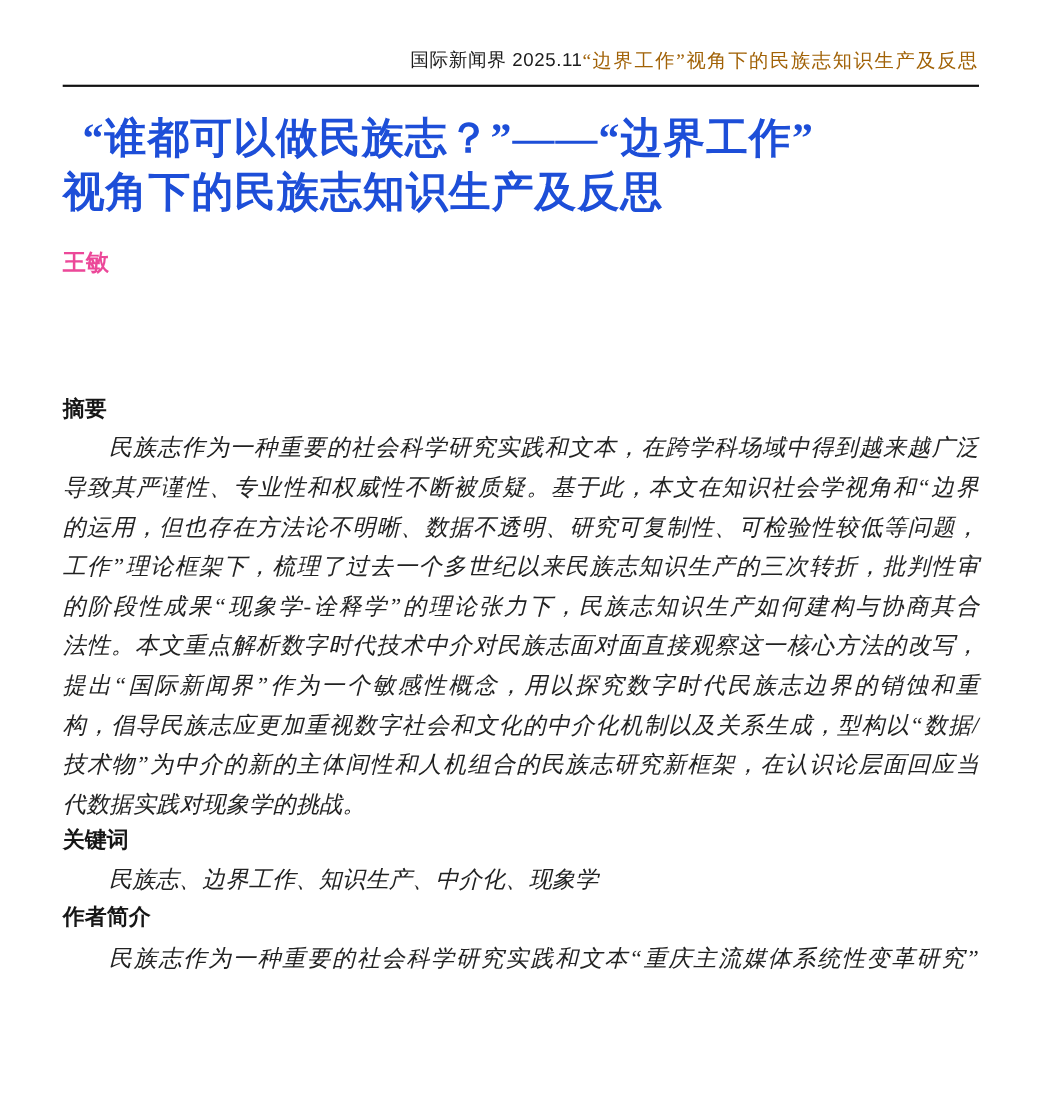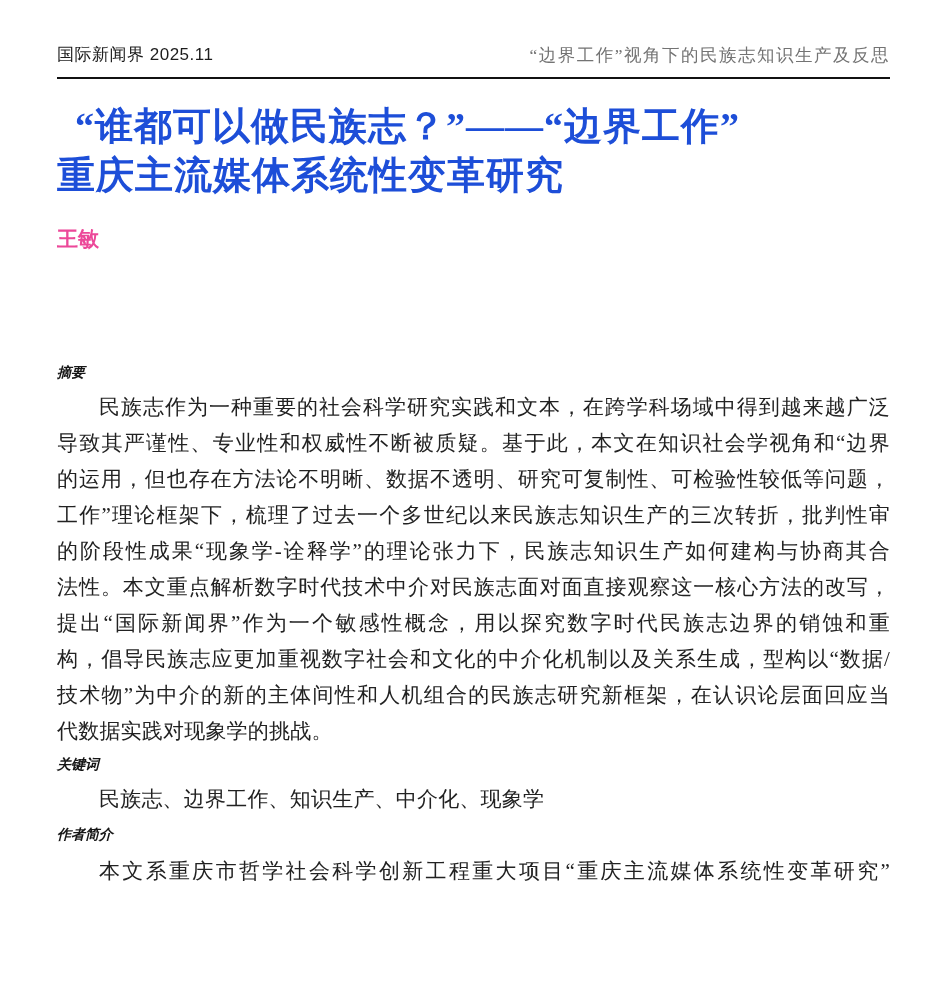--- a/index.html
+++ b/index.html
@@ -14,34 +14,34 @@
     margin: 0 auto;
     background: #ffffff;
     box-sizing: border-box;
     padding: 44px 58px 0 57px;
     color: #1a1a1a;
     font-family: "Liberation Serif", serif;
     overflow: hidden;
   }
   .header {
     display: flex;
-    justify-content: space-between;
+    justify-content: flex-end;
     align-items: flex-end;
     line-height: 22px;
   }
   .journal {
     font-family: "Liberation Sans", sans-serif;
     font-size: 17px;
     color: #1c1c1c;
     letter-spacing: 0.5px;
   }
   .running {
     font-family: "Liberation Serif", serif;
     font-size: 17.5px;
-    color: #737373;
+    color: #a16207;
     letter-spacing: 1.5px;
   }
   .rule {
     height: 2px;
     background: #111111;
     margin-top: 11px;
   }
   .title {
     margin: 23px 0 0 0;
     font-family: "Liberation Serif", serif;
@@ -57,57 +57,56 @@
     margin-top: 26px;
     font-family: "Liberation Sans", sans-serif;
     font-weight: bold;
     font-size: 21px;
     line-height: 26px;
     color: #ec4899;
   }
   .section-heading {
     font-family: "Liberation Sans", sans-serif;
     font-weight: bold;
-    font-size: 14px;
+    font-size: 20px;
     line-height: 30px;
     color: #161616;
-    font-style: italic;
   }
   .abstract-heading { margin-top: 105px; margin-bottom: 2px; }
   .bio-heading { margin-top: 2px; }
   .body-line {
     font-family: "Liberation Serif", serif;
     font-size: 21px;
     line-height: 36px;
     color: #222222;
     text-align: justify;
     letter-spacing: 0.2px;
     white-space: nowrap;
   }
-  .body-line { white-space: normal; }
+  .body-line { white-space: normal; font-style: italic; }
   .body-line.stretch { text-align-last: justify; }
   .body-line.indent { text-indent: 2em; }
   .keywords-line { margin-top: 2px; }
   .bio-lines { margin-top: 4px; }
 </style>
 </head>
 <body>
 
 <div class="page">
 
   <div class="header">
     <span class="journal">国际新闻界  2025.11</span>
     <span class="running">“边界工作”视角下的民族志知识生产及反思</span>
   </div>
 
   <div class="rule"></div>
 
   <h1 class="title">
     <span class="title-line1">“谁都可以做民族志？”——“边界工作”</span>
-    <span class="title-line2">重庆主流媒体系统性变革研究</span>
+    <span class="title-line2">视角下的民族志知识生产及反思</span>
   </h1>
 
   <div class="author">王敏</div>
 
   <div class="section-heading abstract-heading">摘要</div>
 
   <div class="body-lines">
       <div class="body-line indent stretch">民族志作为一种重要的社会科学研究实践和文本，在跨学科场域中得到越来越广泛</div>
       <div class="body-line stretch">导致其严谨性、专业性和权威性不断被质疑。基于此，本文在知识社会学视角和“边界</div>
       <div class="body-line stretch">的运用，但也存在方法论不明晰、数据不透明、研究可复制性、可检验性较低等问题，</div>
@@ -120,16 +119,16 @@
       <div class="body-line">代数据实践对现象学的挑战。</div>
     </div>
 
   <div class="section-heading">关键词</div>
 
   <div class="body-line indent keywords-line">民族志、边界工作、知识生产、中介化、现象学</div>
 
   <div class="section-heading bio-heading">作者简介</div>
 
   <div class="body-lines bio-lines">
-      <div class="body-line indent stretch">本文系重庆市哲学社会科学创新工程重大项目“重庆主流媒体系统性变革研究”</div>
+      <div class="body-line indent stretch">民族志作为一种重要的社会科学研究实践和文本“重庆主流媒体系统性变革研究”</div>
     </div>
 
 </div>
 
 </body></html>

